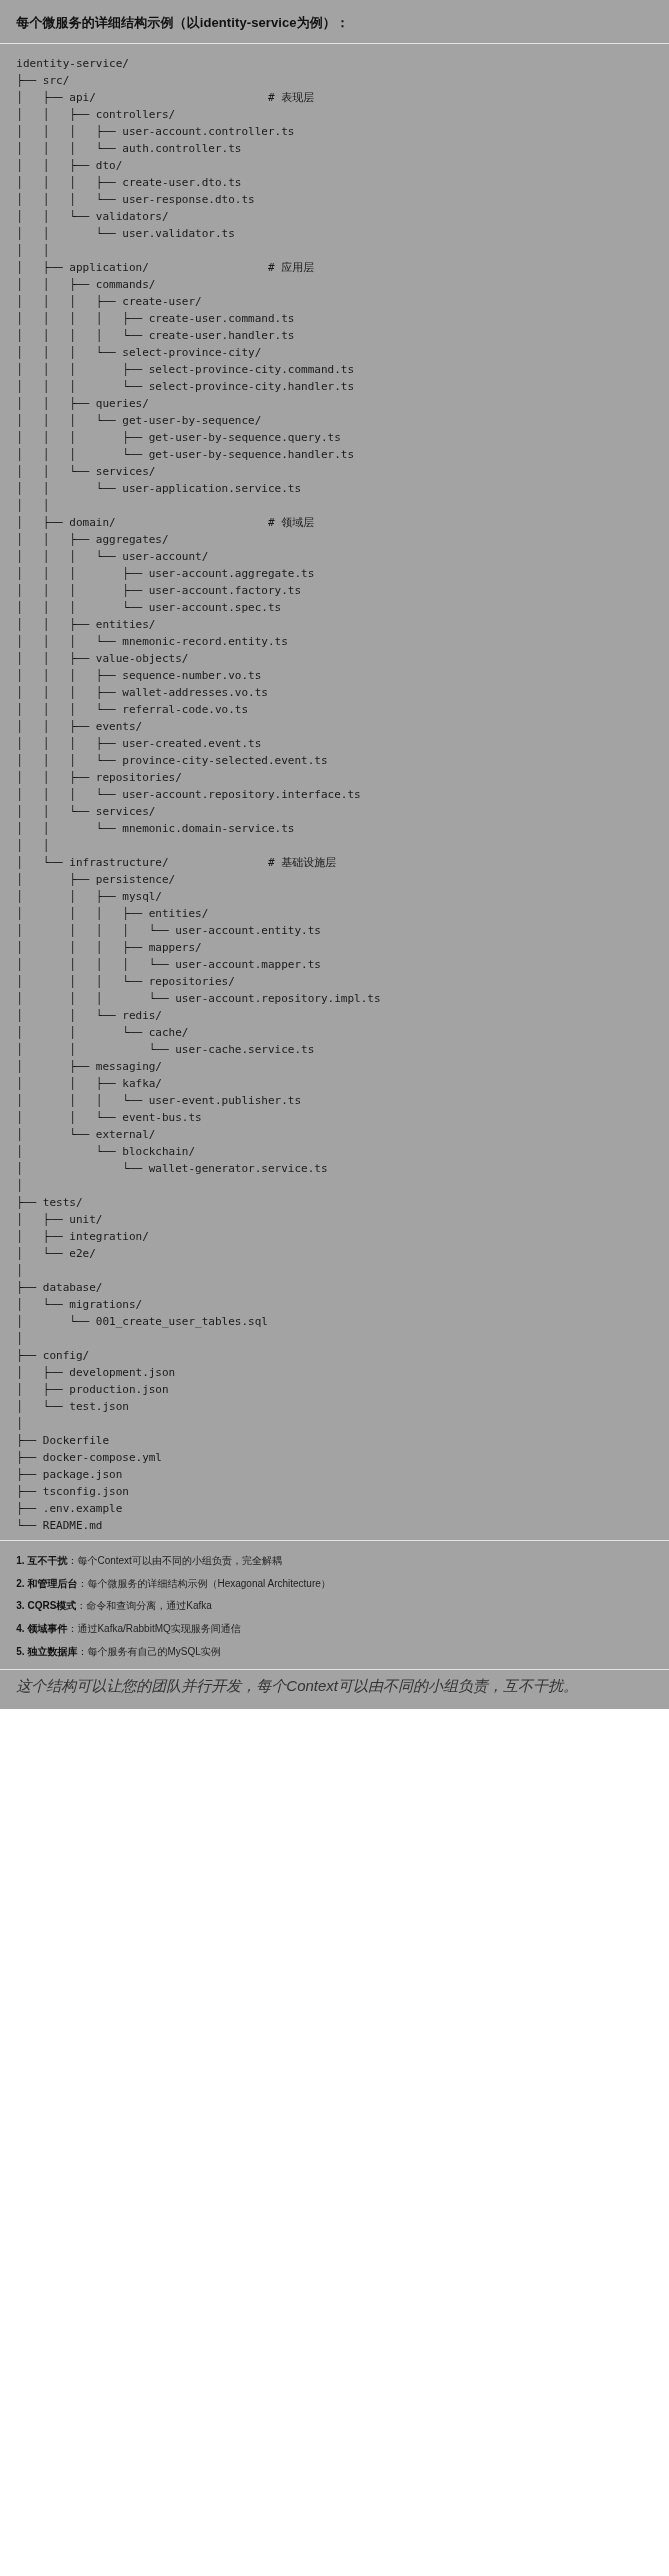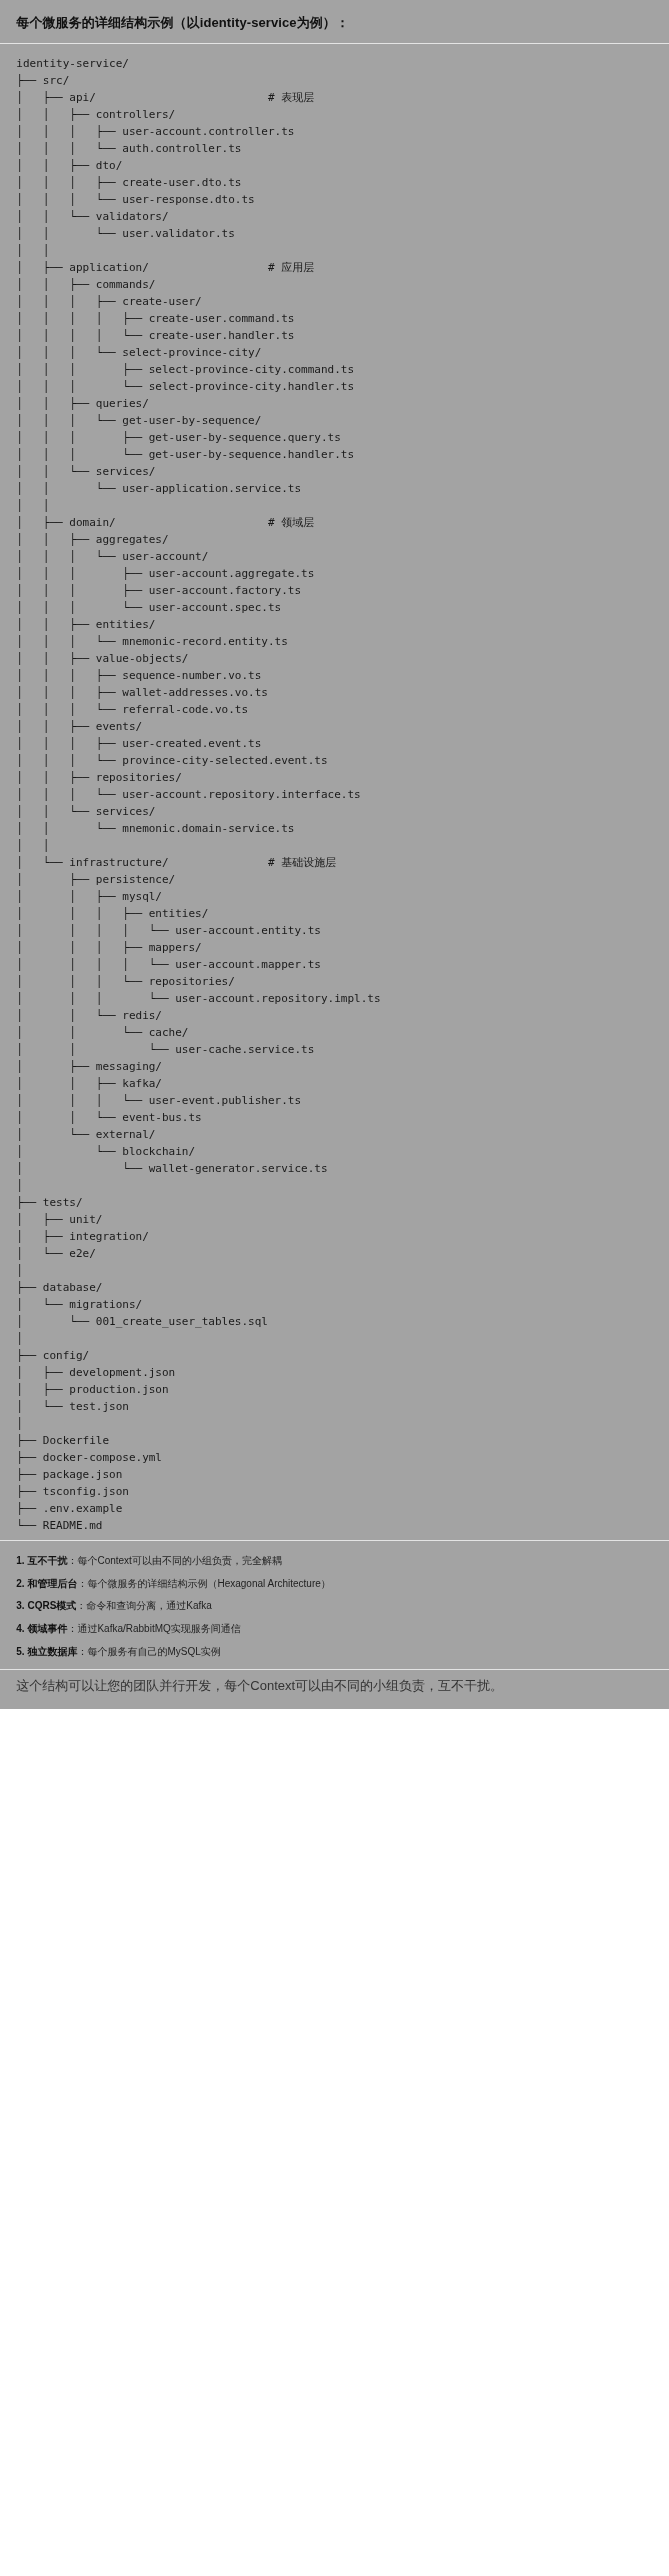--- a/index.html
+++ b/index.html
@@ -54,23 +54,24 @@
     line-height: 19px;
     margin-bottom: 3.8px;
     color: #222222;
   }
   .note-item .note-key {
     font-weight: bold;
     color: #111111;
   }
   .footer {
     padding: 8.8px 16.3px 16.3px 16.3px;
-    font-size: 13px;
+    font-size: 15px;
     color: #333333;
     line-height: 15px;
+    font-style: italic;
   }
 </style>
 </head>
 <body>
 
 <div class="page">
 
   <div class="title-bar">每个微服务的详细结构示例（以identity-service为例）：</div>
 
   <div class="divider"></div>

